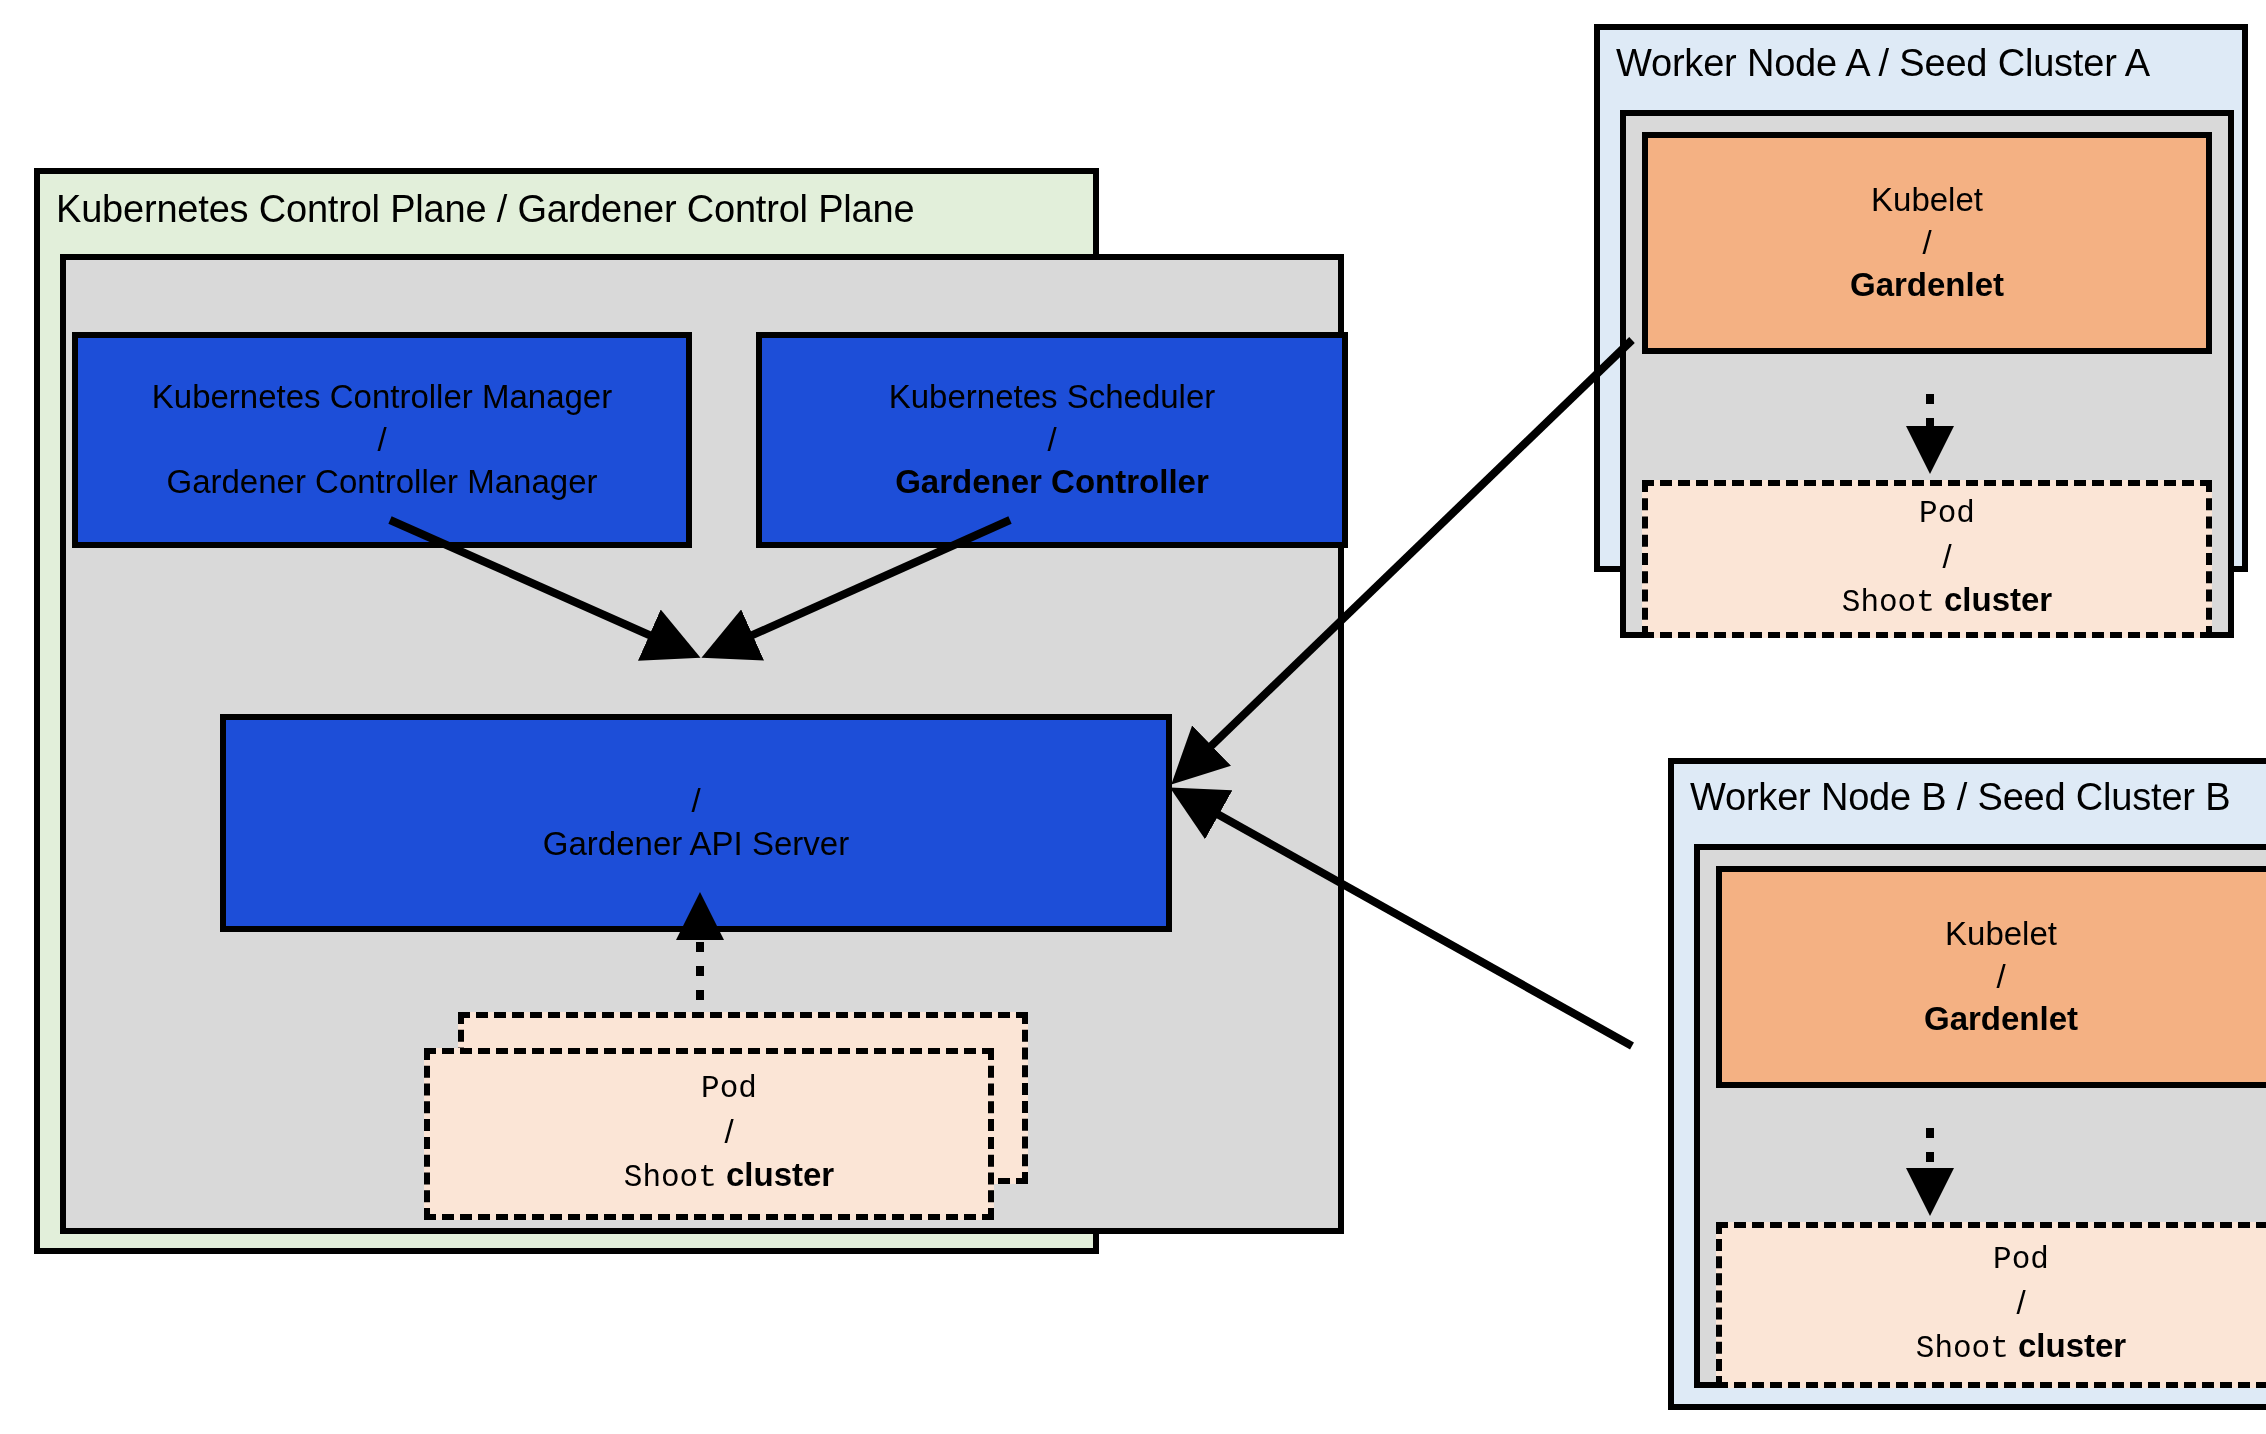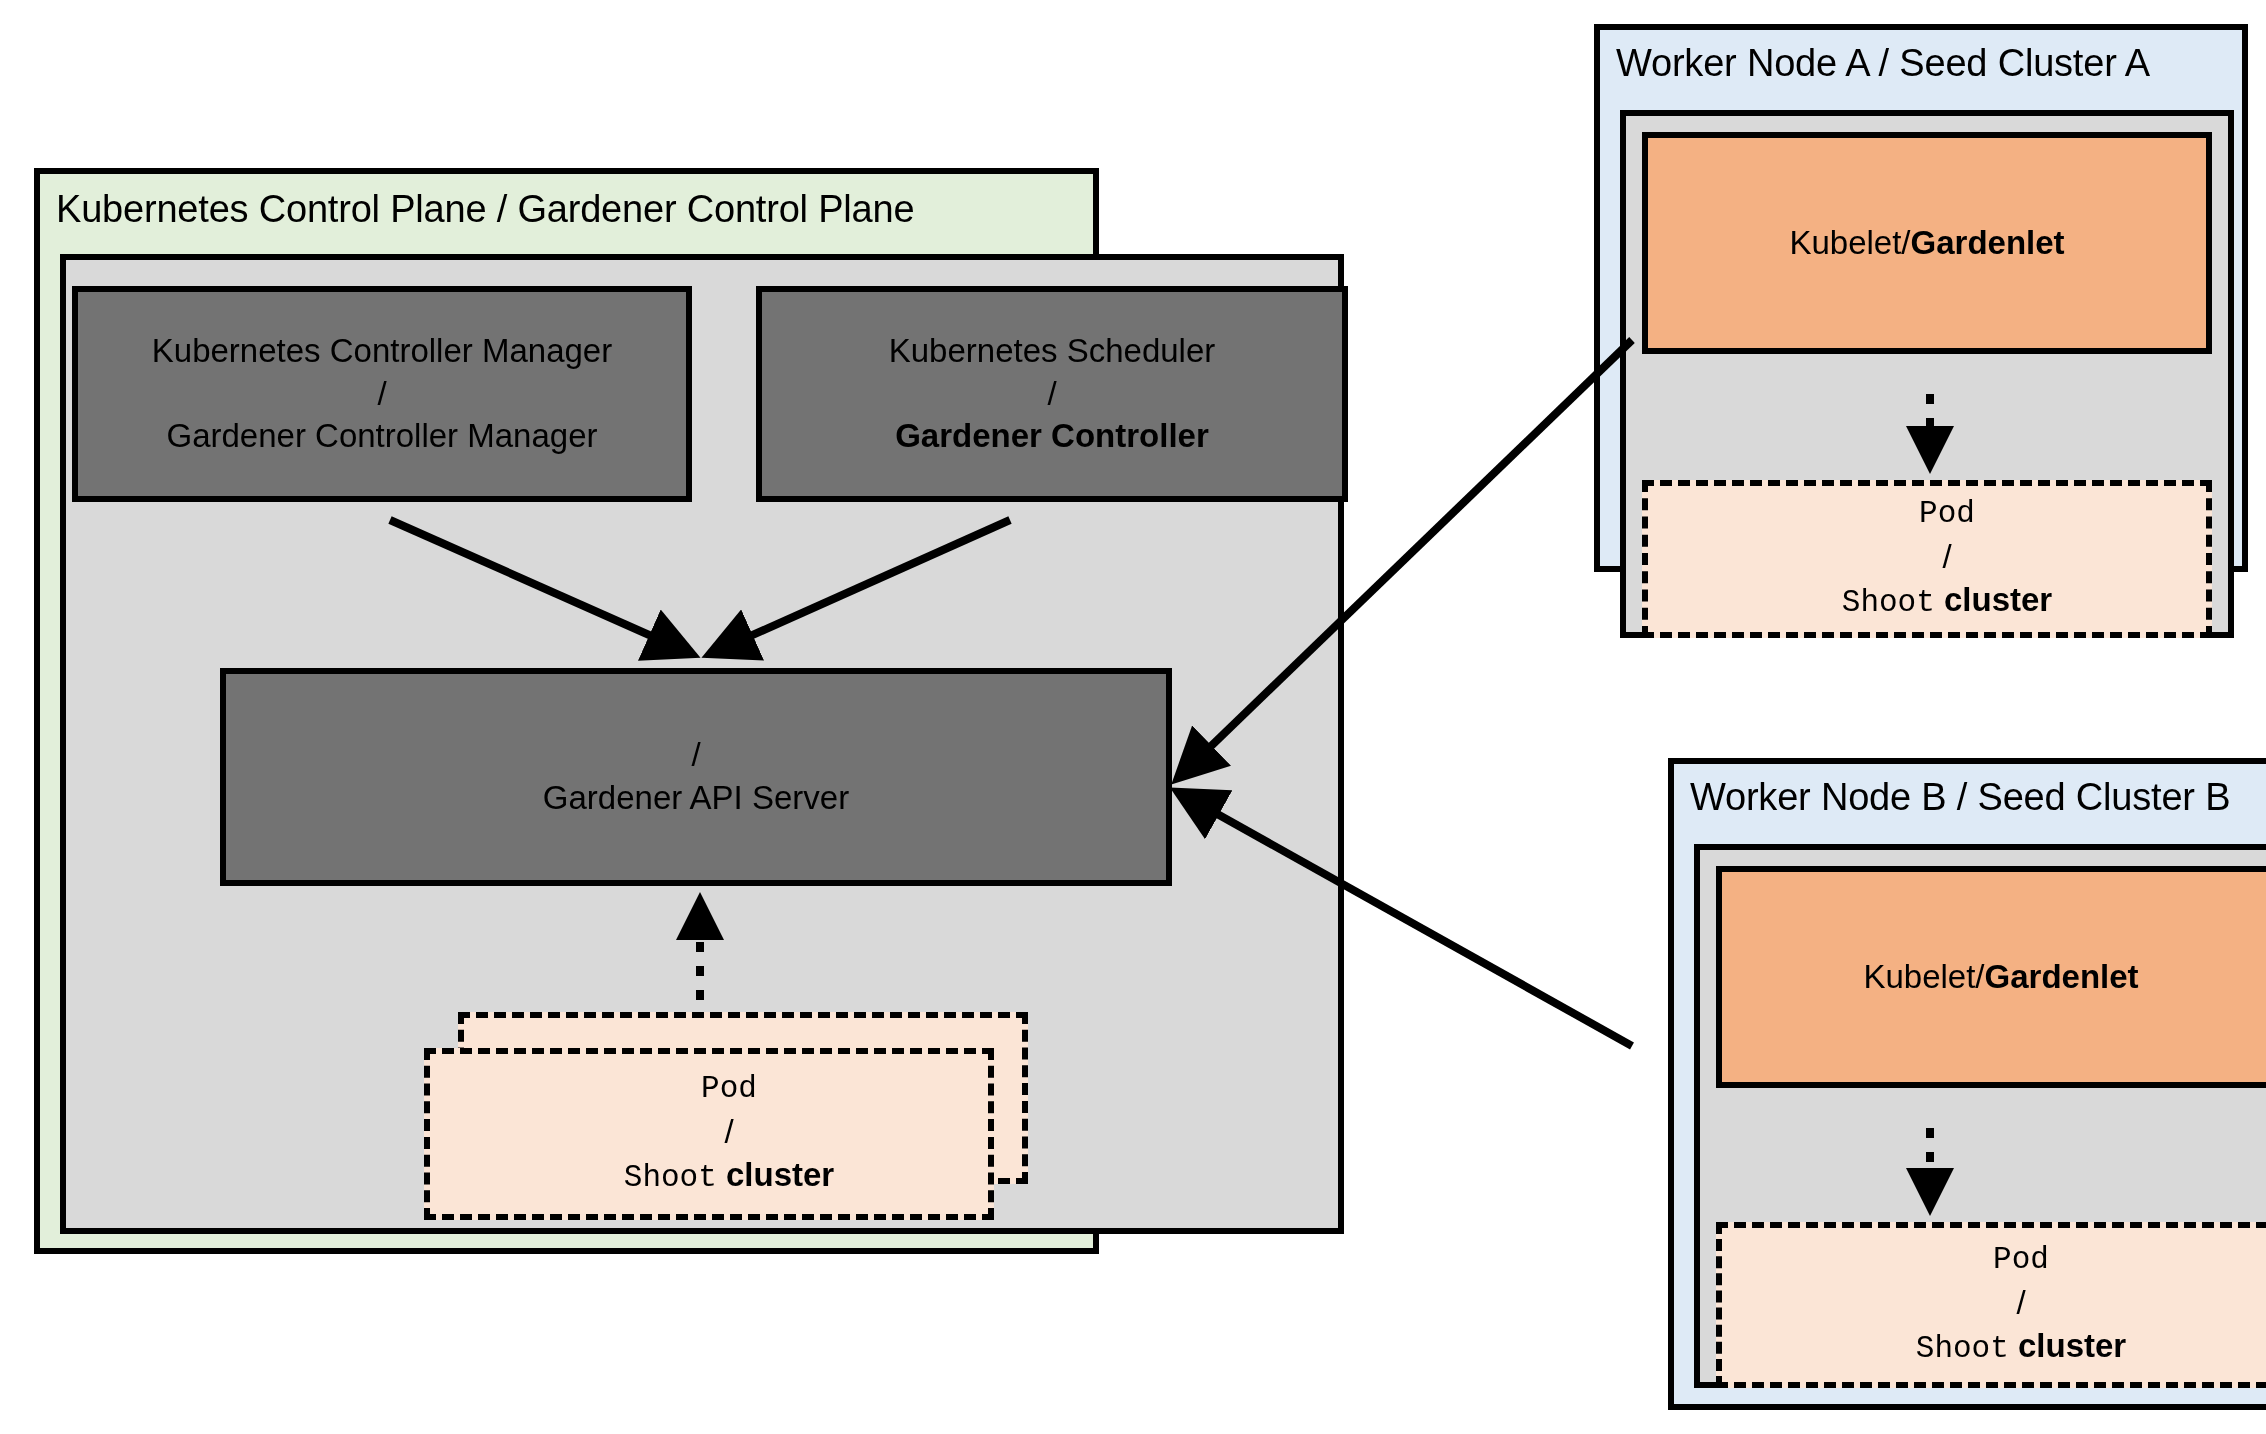--- a/index.html
+++ b/index.html
@@ -41,35 +41,36 @@
     position: absolute;
     font-size: 38px;
     line-height: 1.05;
     letter-spacing: -0.2px;
     white-space: nowrap;
     font-weight: 400;
   }
 
   
   .box {
-    background: #737373;
+    background: #1d4ed8;
     border: 6px solid #000000;
     display: flex;
     flex-direction: column;
     align-items: center;
     justify-content: center;
     text-align: center;
     font-size: 33px;
     line-height: 1.30;
+    margin-top: 46px;
   }
   .box-orange {
     background: #F4B183;
     border: 6px solid #000000;
     display: flex;
-    flex-direction: row;
+    flex-direction: column;
     align-items: center;
     justify-content: center;
     text-align: center;
     font-size: 33px;
     line-height: 1.30;
   }
   .box-pod {
     background: #FBE5D6;
     border: 6px dashed #000000;
     display: flex;

